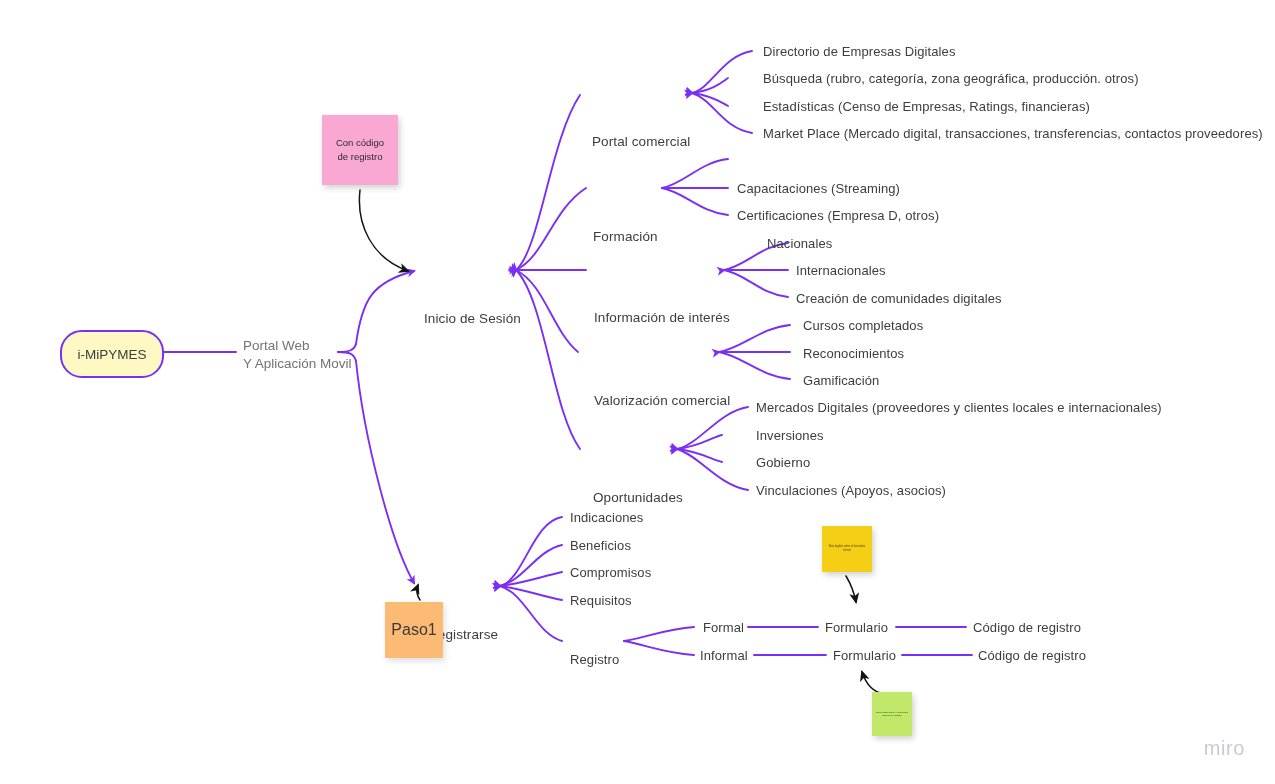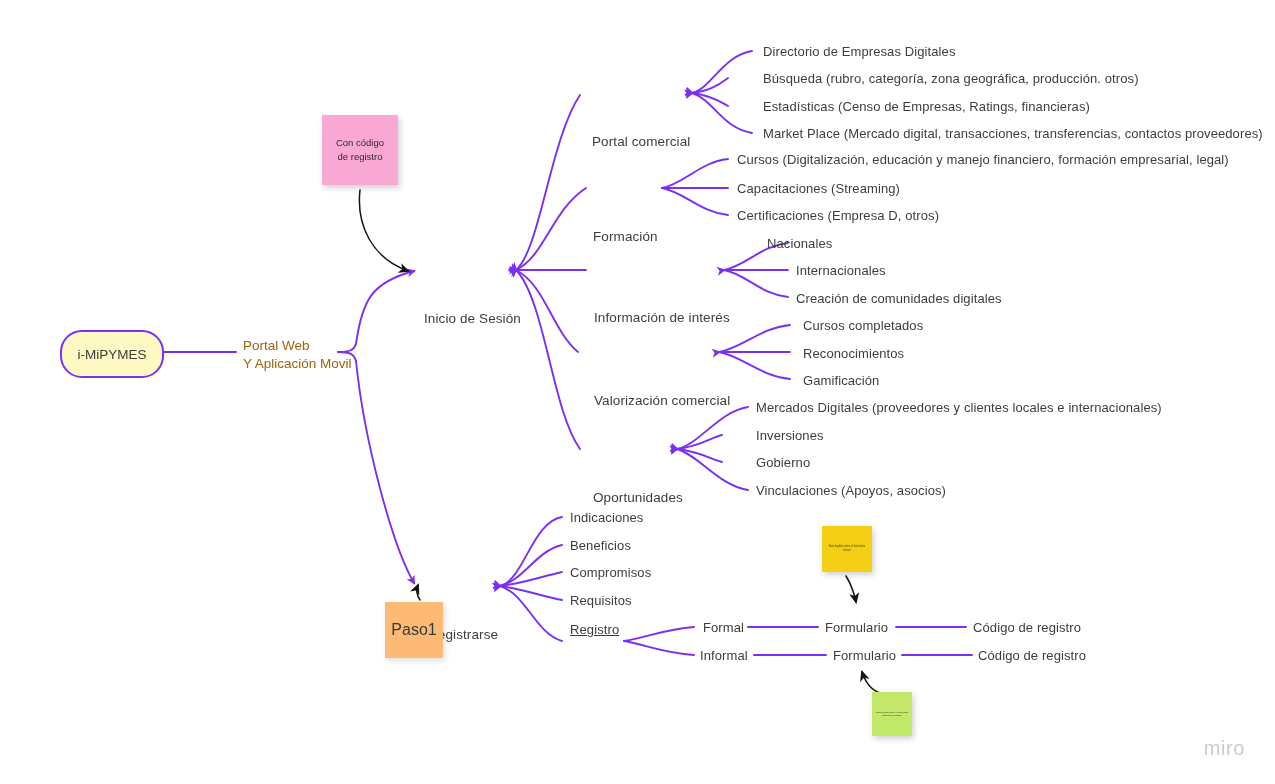--- a/index.html
+++ b/index.html
@@ -58,21 +58,21 @@
     color: #3d3d3d;
     font-size: 13.5px;
     white-space: nowrap;
   }
 
   
   #trunk-label {
     position: absolute;
     left: 243px;
     top: 337px;
-    color: #a16207;
+    color: #737373;
     font-size: 13.5px;
     line-height: 1.35;
     white-space: nowrap;
   }
 
   
   .sticky {
     position: absolute;
     box-sizing: border-box;
     display: flex;
@@ -226,21 +226,20 @@
 
   <div class="node-label sz-mid" style="left:424px; top:263px;">Inicio de Sesión</div>
 
   <div class="node-label sz-mid" style="left:592px; top:86px;">Portal comercial</div>
   <div class="node-label sz-leaf" style="left:763px; top:44px;">Directorio de Empresas Digitales</div>
   <div class="node-label sz-leaf" style="left:763px; top:71px;">Búsqueda (rubro, categoría, zona geográfica, producción. otros)</div>
   <div class="node-label sz-leaf" style="left:763px; top:99px;">Estadísticas (Censo de Empresas, Ratings, financieras)</div>
   <div class="node-label sz-leaf" style="left:763px; top:126px;">Market Place (Mercado digital, transacciones, transferencias, contactos proveedores)</div>
 
   <div class="node-label sz-mid" style="left:593px; top:181px;">Formación</div>
-  <div class="node-label sz-leaf" style="left:737px; top:152px;">Cursos (Digitalización, educación y manejo financiero, formación empresarial, legal)</div>
   <div class="node-label sz-leaf" style="left:737px; top:181px;">Capacitaciones (Streaming)</div>
   <div class="node-label sz-leaf" style="left:737px; top:208px;">Certificaciones (Empresa D, otros)</div>
 
   <div class="node-label sz-mid" style="left:594px; top:262px;">Información de interés</div>
   <div class="node-label sz-leaf" style="left:760px; top:236px;margin-left:7px;">Nacionales</div>
   <div class="node-label sz-leaf" style="left:796px; top:263px;">Internacionales</div>
   <div class="node-label sz-leaf" style="left:796px; top:291px;">Creación de comunidades digitales</div>
 
   <div class="node-label sz-mid" style="left:594px; top:345px;">Valorización comercial</div>
   <div class="node-label sz-leaf" style="left:803px; top:318px;">Cursos completados</div>
@@ -252,21 +251,21 @@
   <div class="node-label sz-leaf" style="left:756px; top:428px;">Inversiones</div>
   <div class="node-label sz-leaf" style="left:756px; top:455px;">Gobierno</div>
   <div class="node-label sz-leaf" style="left:756px; top:483px;">Vinculaciones (Apoyos, asocios)</div>
 
   <div class="node-label sz-mid" style="left:428px; top:579px;">Registrarse</div>
 
   <div class="node-label sz-leaf" style="left:570px; top:510px;">Indicaciones</div>
   <div class="node-label sz-leaf" style="left:570px; top:538px;">Beneficios</div>
   <div class="node-label sz-leaf" style="left:570px; top:565px;">Compromisos</div>
   <div class="node-label sz-leaf" style="left:570px; top:593px;">Requisitos</div>
-  <div class="node-label sz-leaf" style="left:570px; top:622px;text-decoration:underline;">Registro</div>
+  <div class="node-label sz-leaf" style="left:570px; top:652px;">Registro</div>
 
   <div class="node-label sz-leaf" style="left:703px; top:620px;">Formal</div>
   <div class="node-label sz-leaf" style="left:825px; top:620px;">Formulario</div>
   <div class="node-label sz-leaf" style="left:973px; top:620px;">Código de registro</div>
 
   <div class="node-label sz-leaf" style="left:700px; top:648px;">Informal</div>
   <div class="node-label sz-leaf" style="left:833px; top:648px;">Formulario</div>
   <div class="node-label sz-leaf" style="left:978px; top:648px;">Código de registro</div>
 
   <div class="sticky" id="sticky-codigo">

